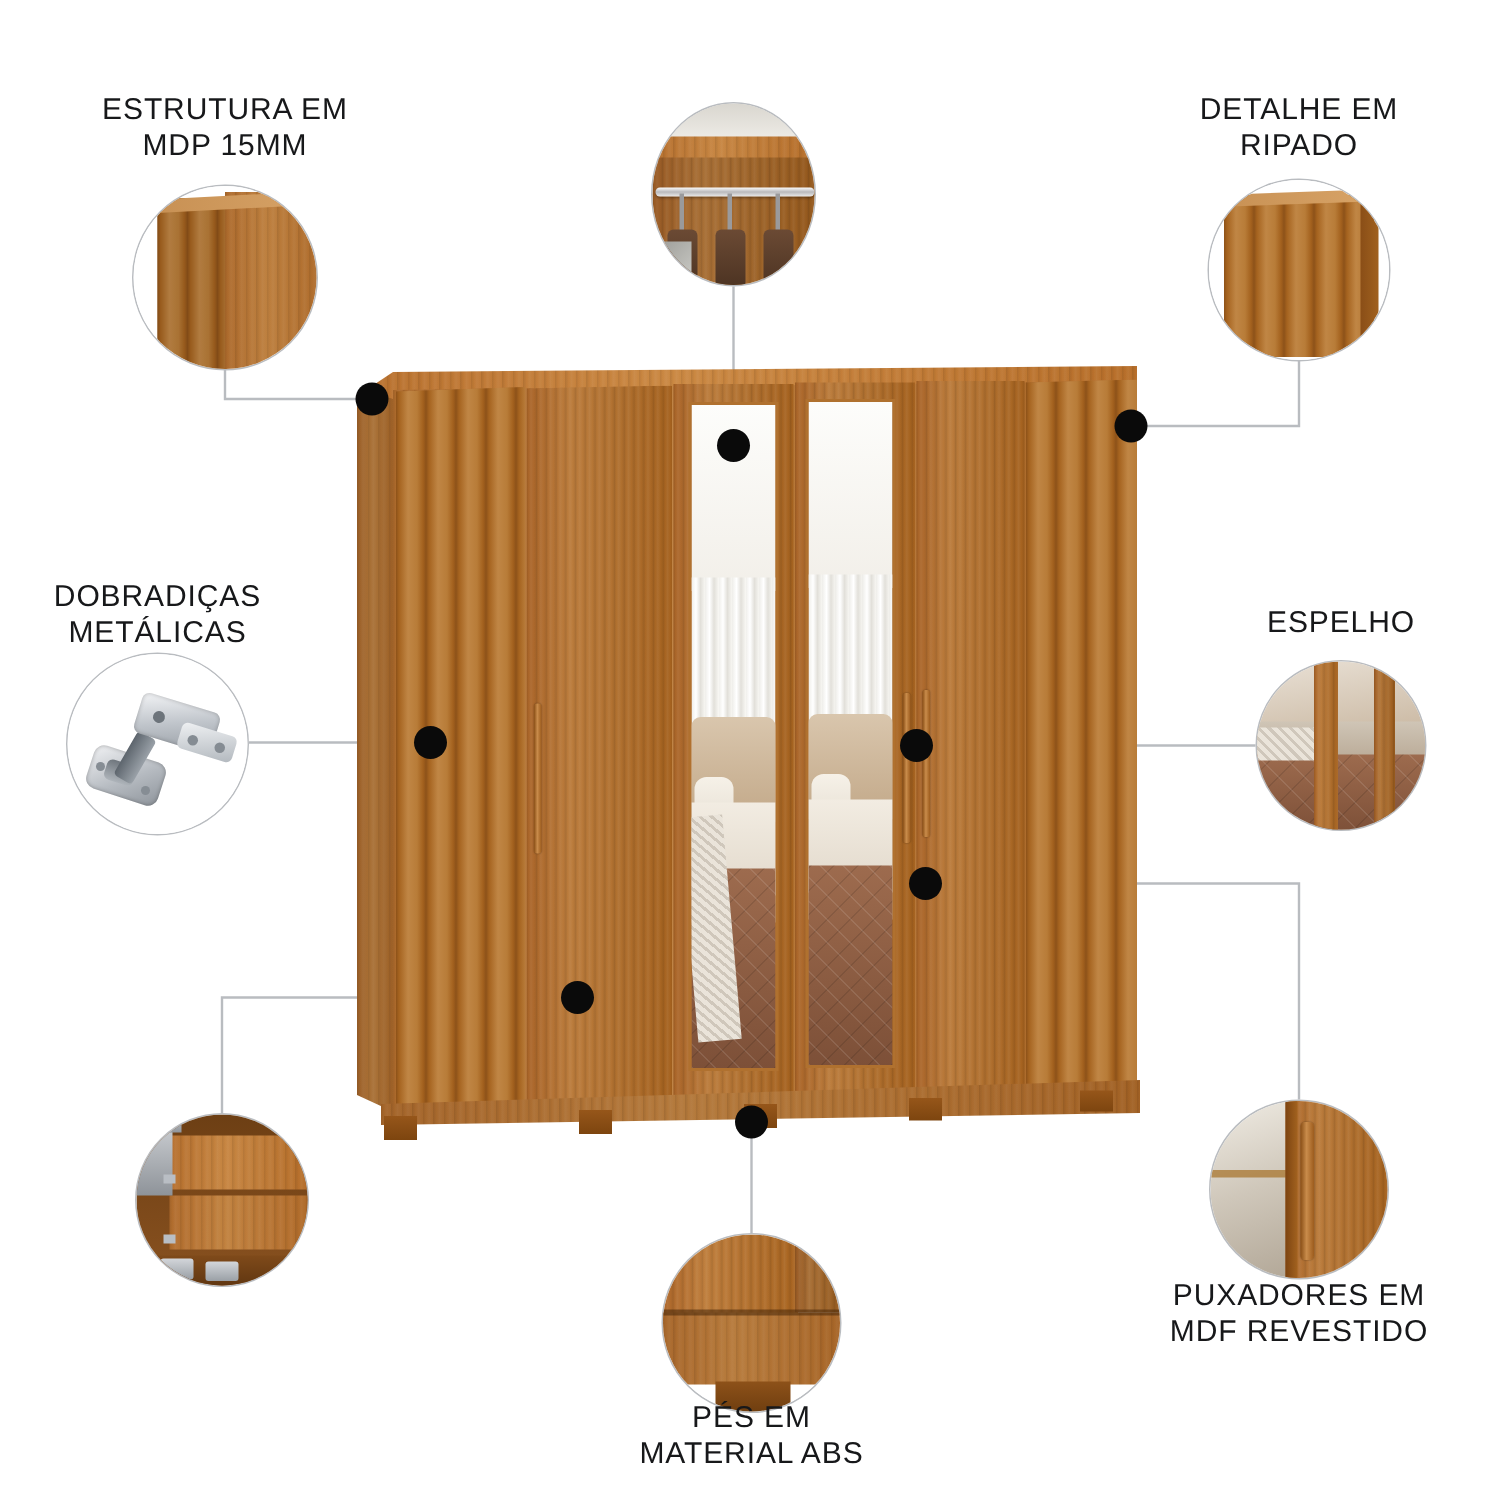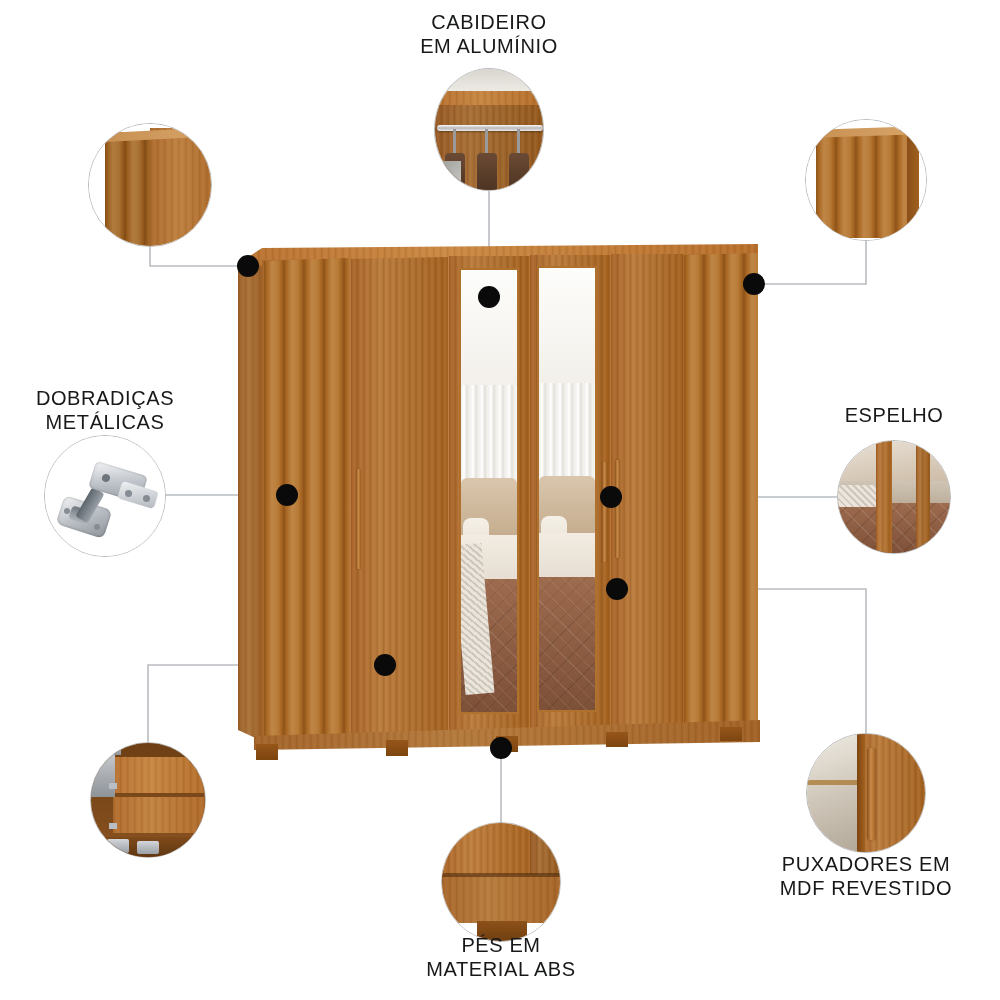--- a/index.html
+++ b/index.html
@@ -347,24 +347,26 @@
       <div class="bz" style="left:0;top:46px;width:52px;height:5px;
            background:#a8762f;opacity:.75;"></div>
       <div class="bz wood-v" style="left:50px;top:0;width:70px;height:120px;"></div>
       <div class="bz" style="left:50px;top:0;width:8px;height:120px;
            background:linear-gradient(90deg,#7d4411,#a2621f);"></div>
       <div class="bz handle" style="left:60px;top:14px;width:9px;height:92px;
            border-radius:3px;"></div>
     </div>
   </div>
 
-
-  <div class="label" style="left:369px;top:11px;width:240px;">CABIDEIRO
-EM ALUMÍNIO</div>
-
+  <div class="label" style="left:30px;top:62px;width:240px;">ESTRUTURA EM
+MDP 15MM</div>
+
+
+  <div class="label" style="left:746px;top:62px;width:240px;">DETALHE EM
+RIPADO</div>
 
   <div class="label" style="left:-15px;top:387px;width:240px;">DOBRADIÇAS
 METÁLICAS</div>
 
   <div class="label" style="left:774px;top:404px;width:240px;">ESPELHO</div>
 
 
   <div class="label" style="left:381px;top:934px;width:240px;">PÉS EM
 MATERIAL ABS</div>
 

